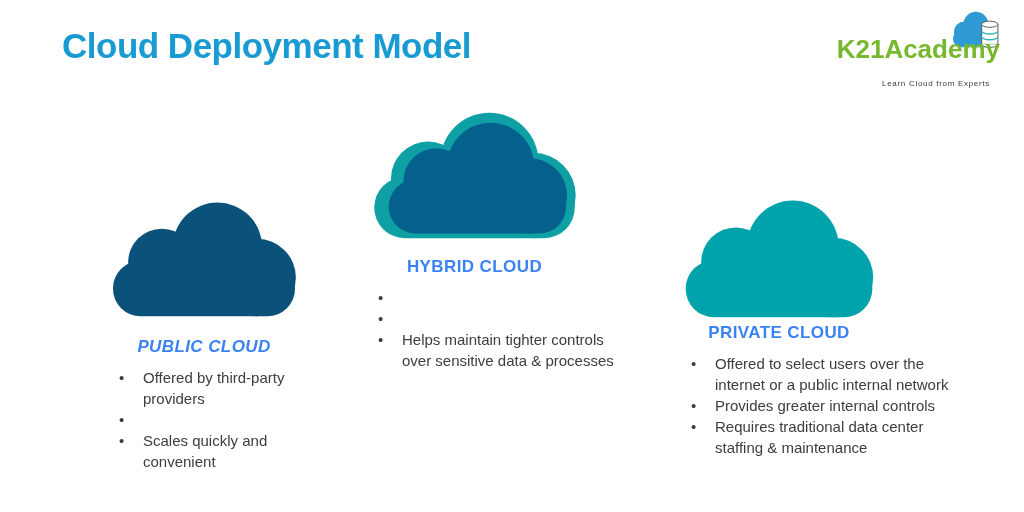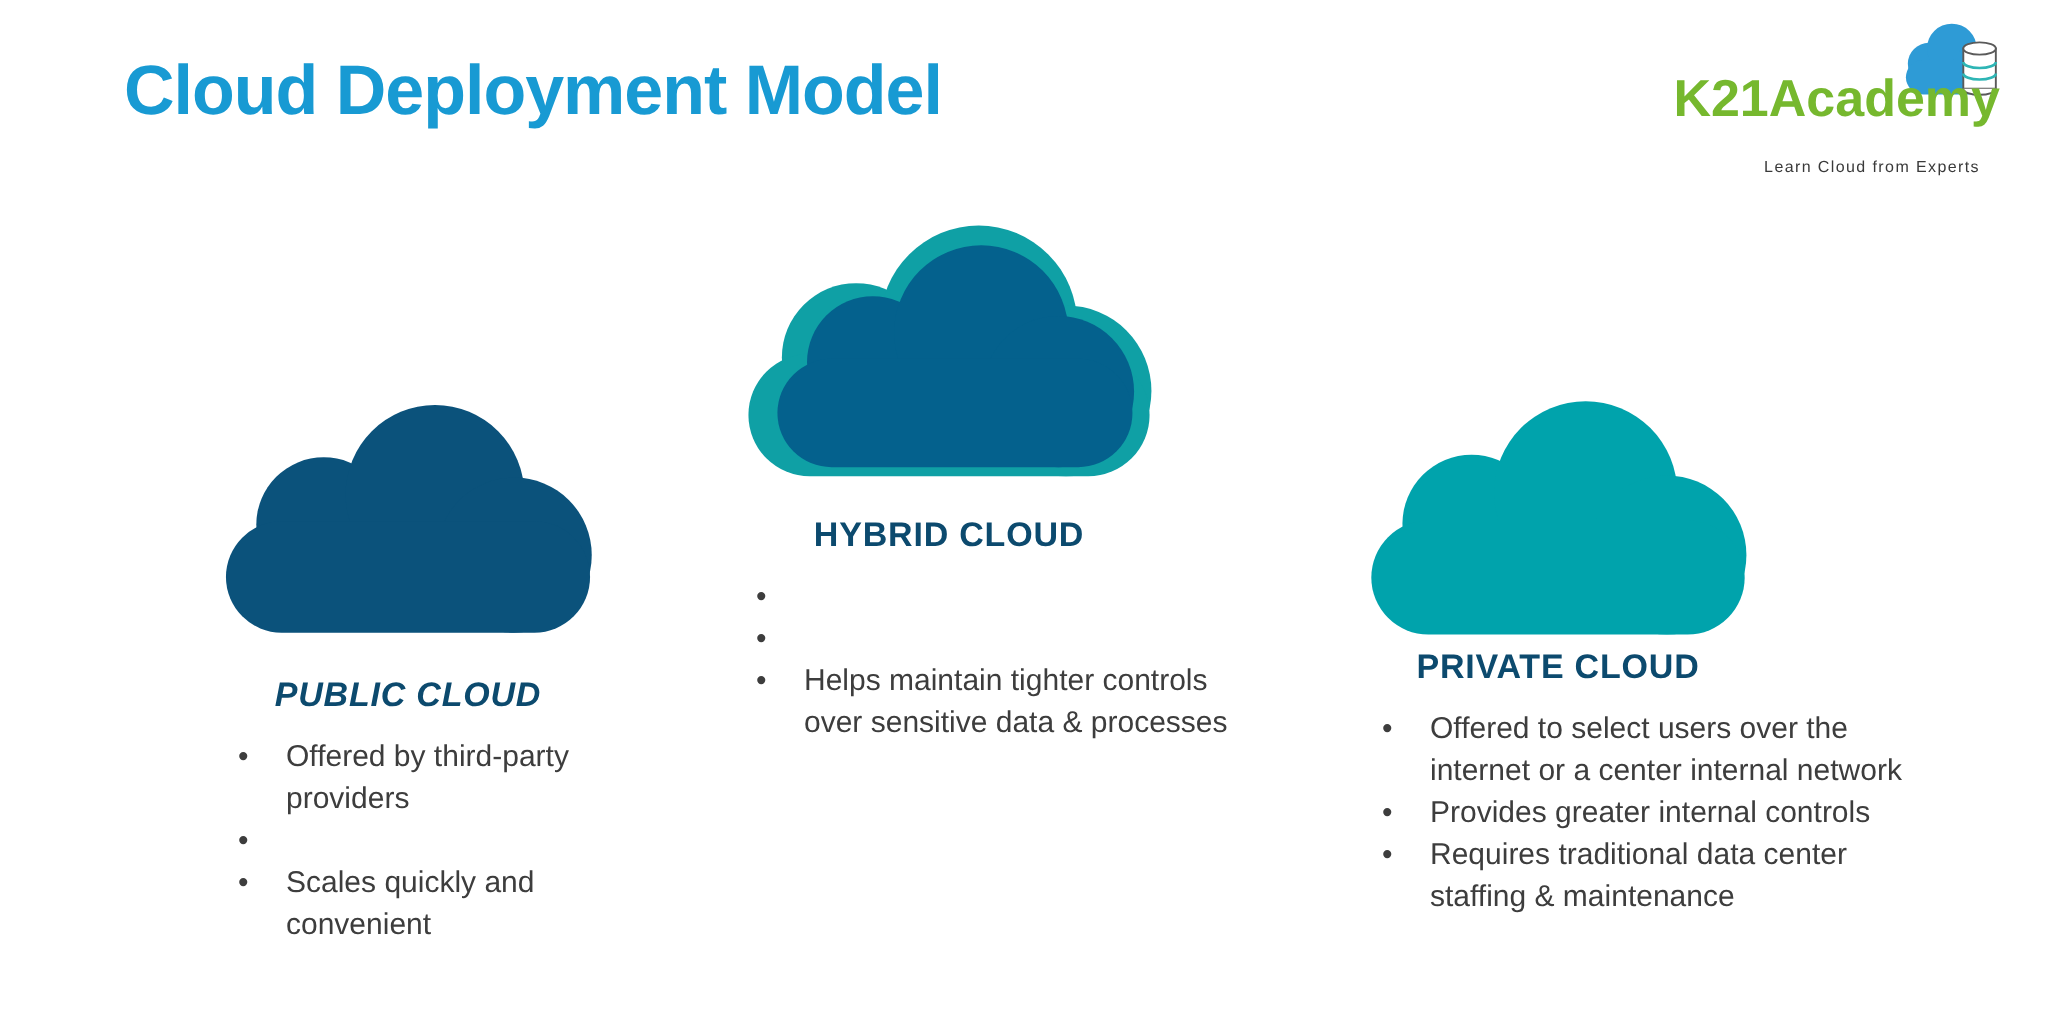--- a/index.html
+++ b/index.html
@@ -53,21 +53,21 @@
 
   .cloud-wrap { display:block; }
   .section-public  .cloud-wrap svg { width:222px; height:118px; }
   .section-hybrid  .cloud-wrap svg { width:245px; height:130px; }
   .section-private .cloud-wrap svg { width:228px; height:121px; }
 
   .section-heading {
     font-size:17px;
     font-weight:bold;
     letter-spacing:0.4px;
-    color:#0c4a6e;
+    color:#3b82f6;
     text-align:center;
   }
   .section-public  .section-heading { width:222px; margin-top:15px;font-style:italic; }
   .section-hybrid  .section-heading { width:245px; margin-top:13px; }
   .section-private .section-heading { width:228px; margin-top:0; }
 
   .bullets {
     list-style:none;
     margin-top:10px;
     padding-left:26px;
@@ -169,21 +169,21 @@
 <div class="section section-private">
   <span class="cloud-wrap">
     <svg viewBox="0 0 240 140">
       <use href="#cloud-shape" fill="#00A3AC"></use>
     </svg>
   </span>
   <div class="section-heading">PRIVATE CLOUD</div>
   <ul class="bullets">
     <li class="bullet">
       <span class="marker">•</span>
-      <span class="text">Offered to select users over the internet or a center internal network</span>
+      <span class="text">Offered to select users over the internet or a public internal network</span>
     </li>
     <li class="bullet">
       <span class="marker">•</span>
       <span class="text">Provides greater internal controls</span>
     </li>
     <li class="bullet">
       <span class="marker">•</span>
       <span class="text">Requires traditional data center staffing &amp; maintenance</span>
     </li>
   </ul>

